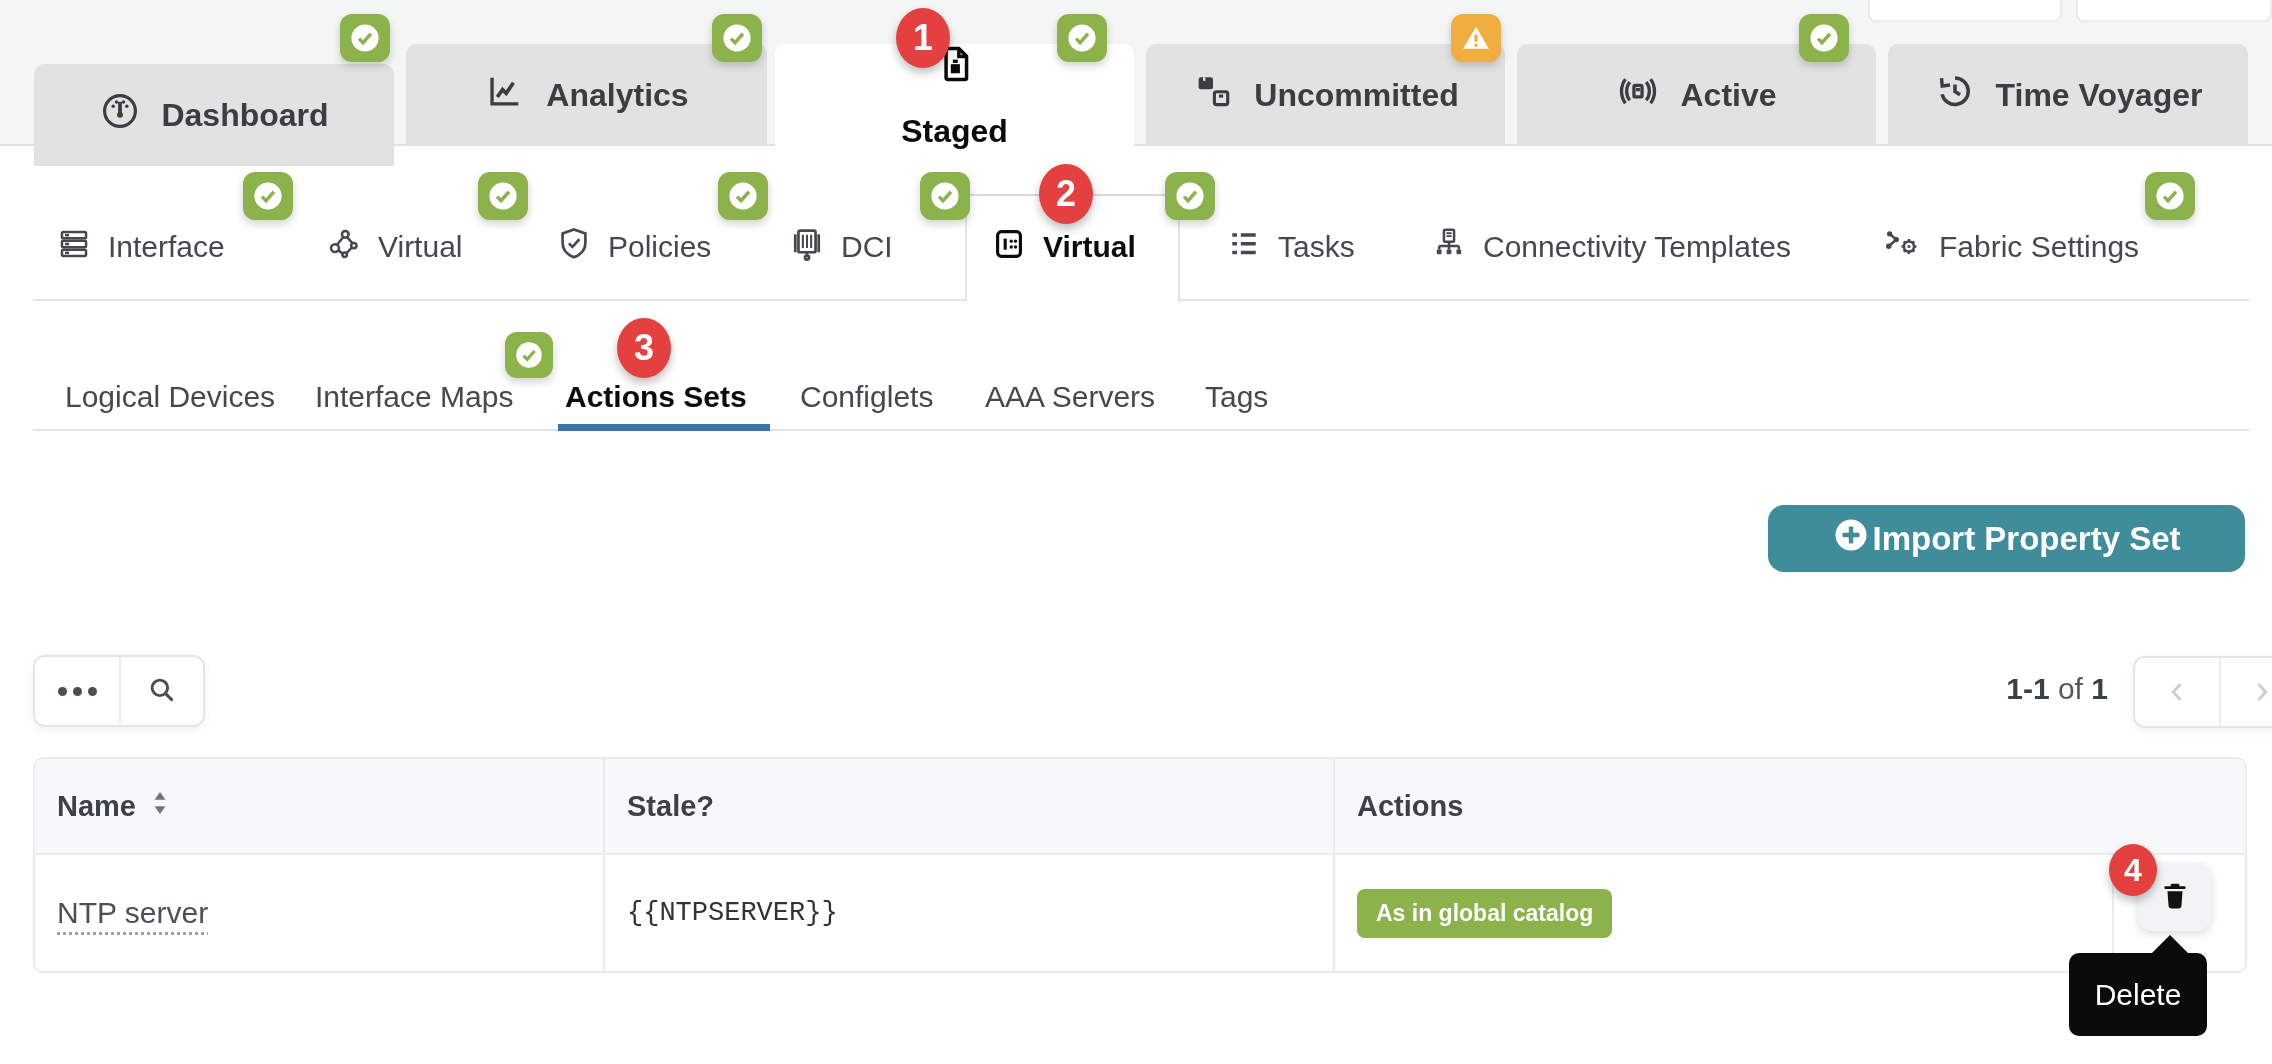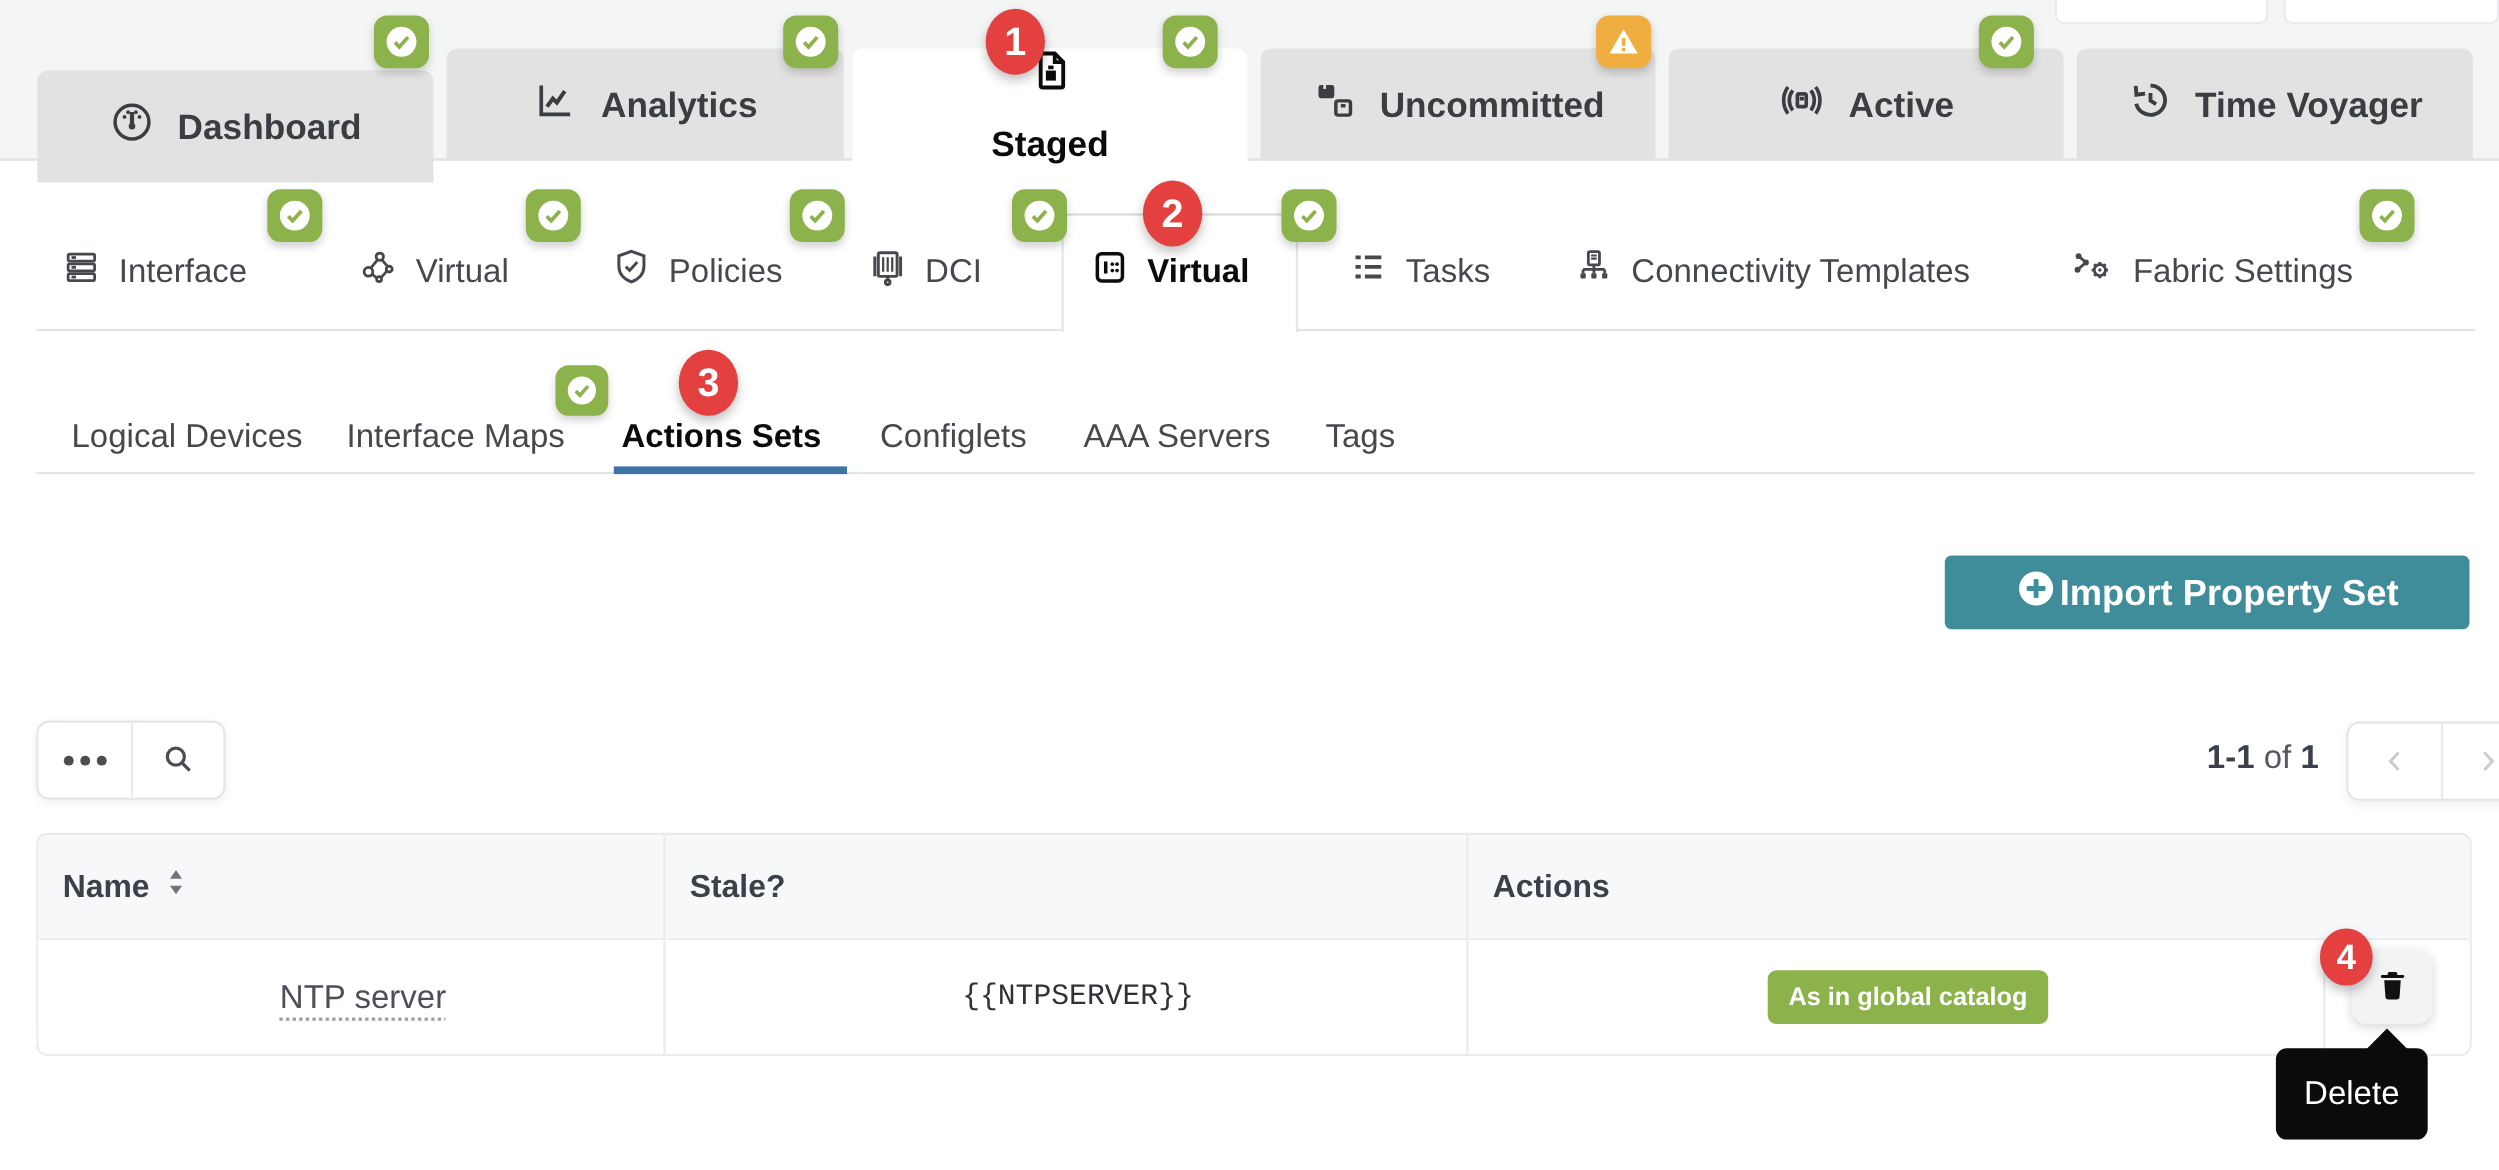--- a/index.html
+++ b/index.html
@@ -39,42 +39,42 @@
 
   
   .tab3 { position:absolute; top:372px; height:50px; display:flex; align-items:center;
           font-size:30px; font-weight:500; color:#45484d; cursor:pointer; }
   .tab3.active { color:#0b0b0b; font-weight:700; }
   .row3-border { position:absolute; left:33px; top:429px; width:2217px; height:2px; background:#e3e6e9; }
   .active-underline { position:absolute; left:558px; top:424px; width:212px; height:7px; background:#3c73a9; z-index:2; }
 
   
   .import-btn { position:absolute; left:1768px; top:505px; width:477px; height:67px; background:#3f8d9a;
-                border:none; border-radius:6px; color:#fff; font-family:inherit; font-size:33px; font-weight:700;
+                border:none; border-radius:16px; color:#fff; font-family:inherit; font-size:33px; font-weight:700;
                 display:flex; align-items:center; justify-content:center; gap:2px; cursor:pointer; }
 
   
   .btn-group { position:absolute; display:flex; background:#fff; border:2px solid #e2e6ea; border-radius:12px;
                box-shadow:0 3px 8px rgba(40,50,60,.07); overflow:hidden; }
   .btn-group .cell { width:84px; height:68px; display:flex; align-items:center; justify-content:center; cursor:pointer; background:#fff; border:none; }
   .btn-group .cell + .cell { border-left:2px solid #e7eaee; }
   .dots { display:flex; gap:6px; }
   .dots i { width:9px; height:9px; border-radius:50%; background:#4a4e54; }
   .page-label { position:absolute; left:1950px; top:672px; width:158px; text-align:right; font-size:30px; color:#3b404a; }
   .page-label b { font-weight:700; }
   .page-label .of { color:#55595f; font-weight:400; }
   .chev { font-size:0; }
 
   
   .ptable { position:absolute; left:33px; top:757px; width:2214px; border:2px solid #e9ecef; border-radius:10px; background:#fff; }
   .t-head { display:grid; grid-template-columns:568px 730px 779px 133px; background:#f7f8f9; border-bottom:2px solid #e9ecef; border-radius:9px 9px 0 0; }
   .t-row  { display:grid; grid-template-columns:568px 730px 779px 133px; background:#fff; border-radius:0 0 9px 9px; }
   .t-head .th { height:94px; display:flex; align-items:center; gap:14px; padding-left:22px;
                 font-size:29px; font-weight:700; color:#3b404a; }
-  .t-row .td { height:103px; display:flex; align-items:center; padding-left:22px; font-size:30px; color:#42464e;justify-content:center; }
+  .t-row .td { height:116px; display:flex; align-items:center; padding-left:22px; font-size:30px; color:#42464e; }
   .t-head .th + .th, .t-row .td + .td { border-left:2px solid #e9ecef; }
   .name-link { color:#4b4f58; text-decoration:underline; text-decoration-style:dotted; text-decoration-color:#9aa0a8; text-underline-offset:9px; cursor:pointer; }
   .keys-val { font-family:"Liberation Mono", monospace; font-size:27px; color:#2f3237; }
   .pill { display:inline-block; background:#8cb24b; color:#fff; font-size:23px; font-weight:700;
           padding:11px 19px; border-radius:8px; }
 
   
   .trash-btn { position:absolute; left:2138px; top:863px; width:73px; height:68px; border:none; border-radius:14px;
                background:#f2f3f5; box-shadow:0 3px 9px rgba(30,40,50,.16); display:flex; align-items:center;
                justify-content:center; cursor:pointer; z-index:4; }

